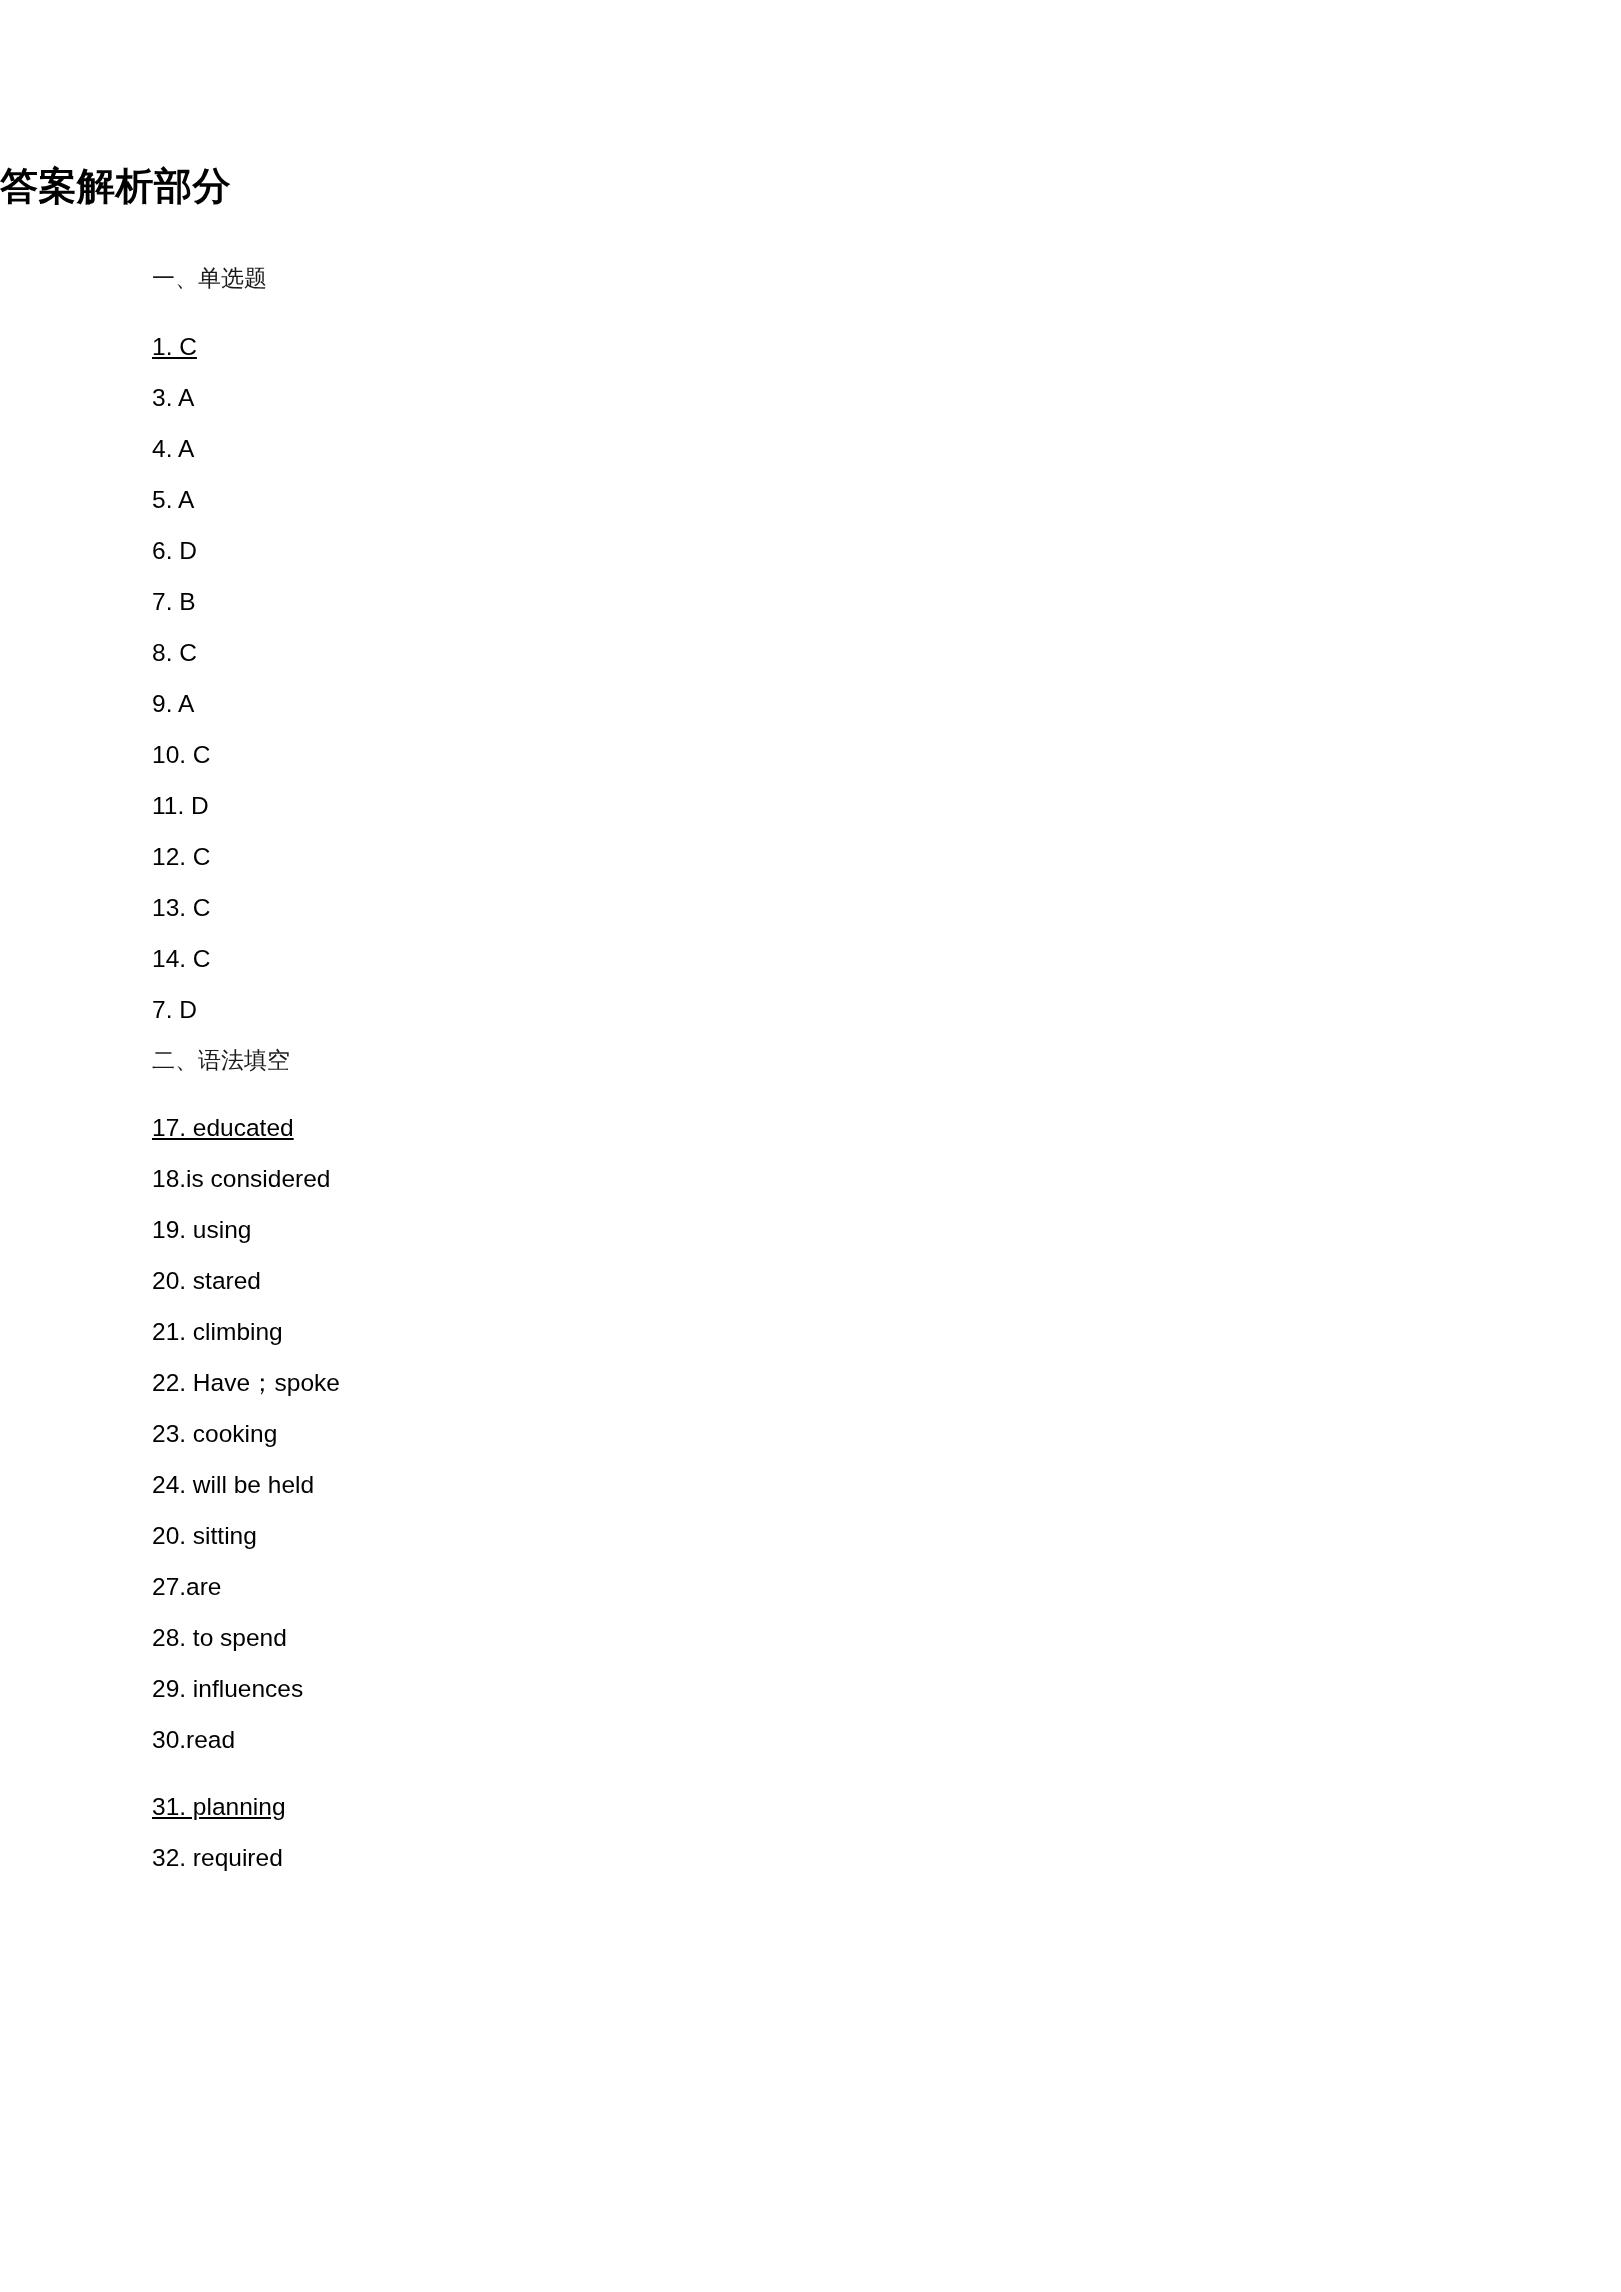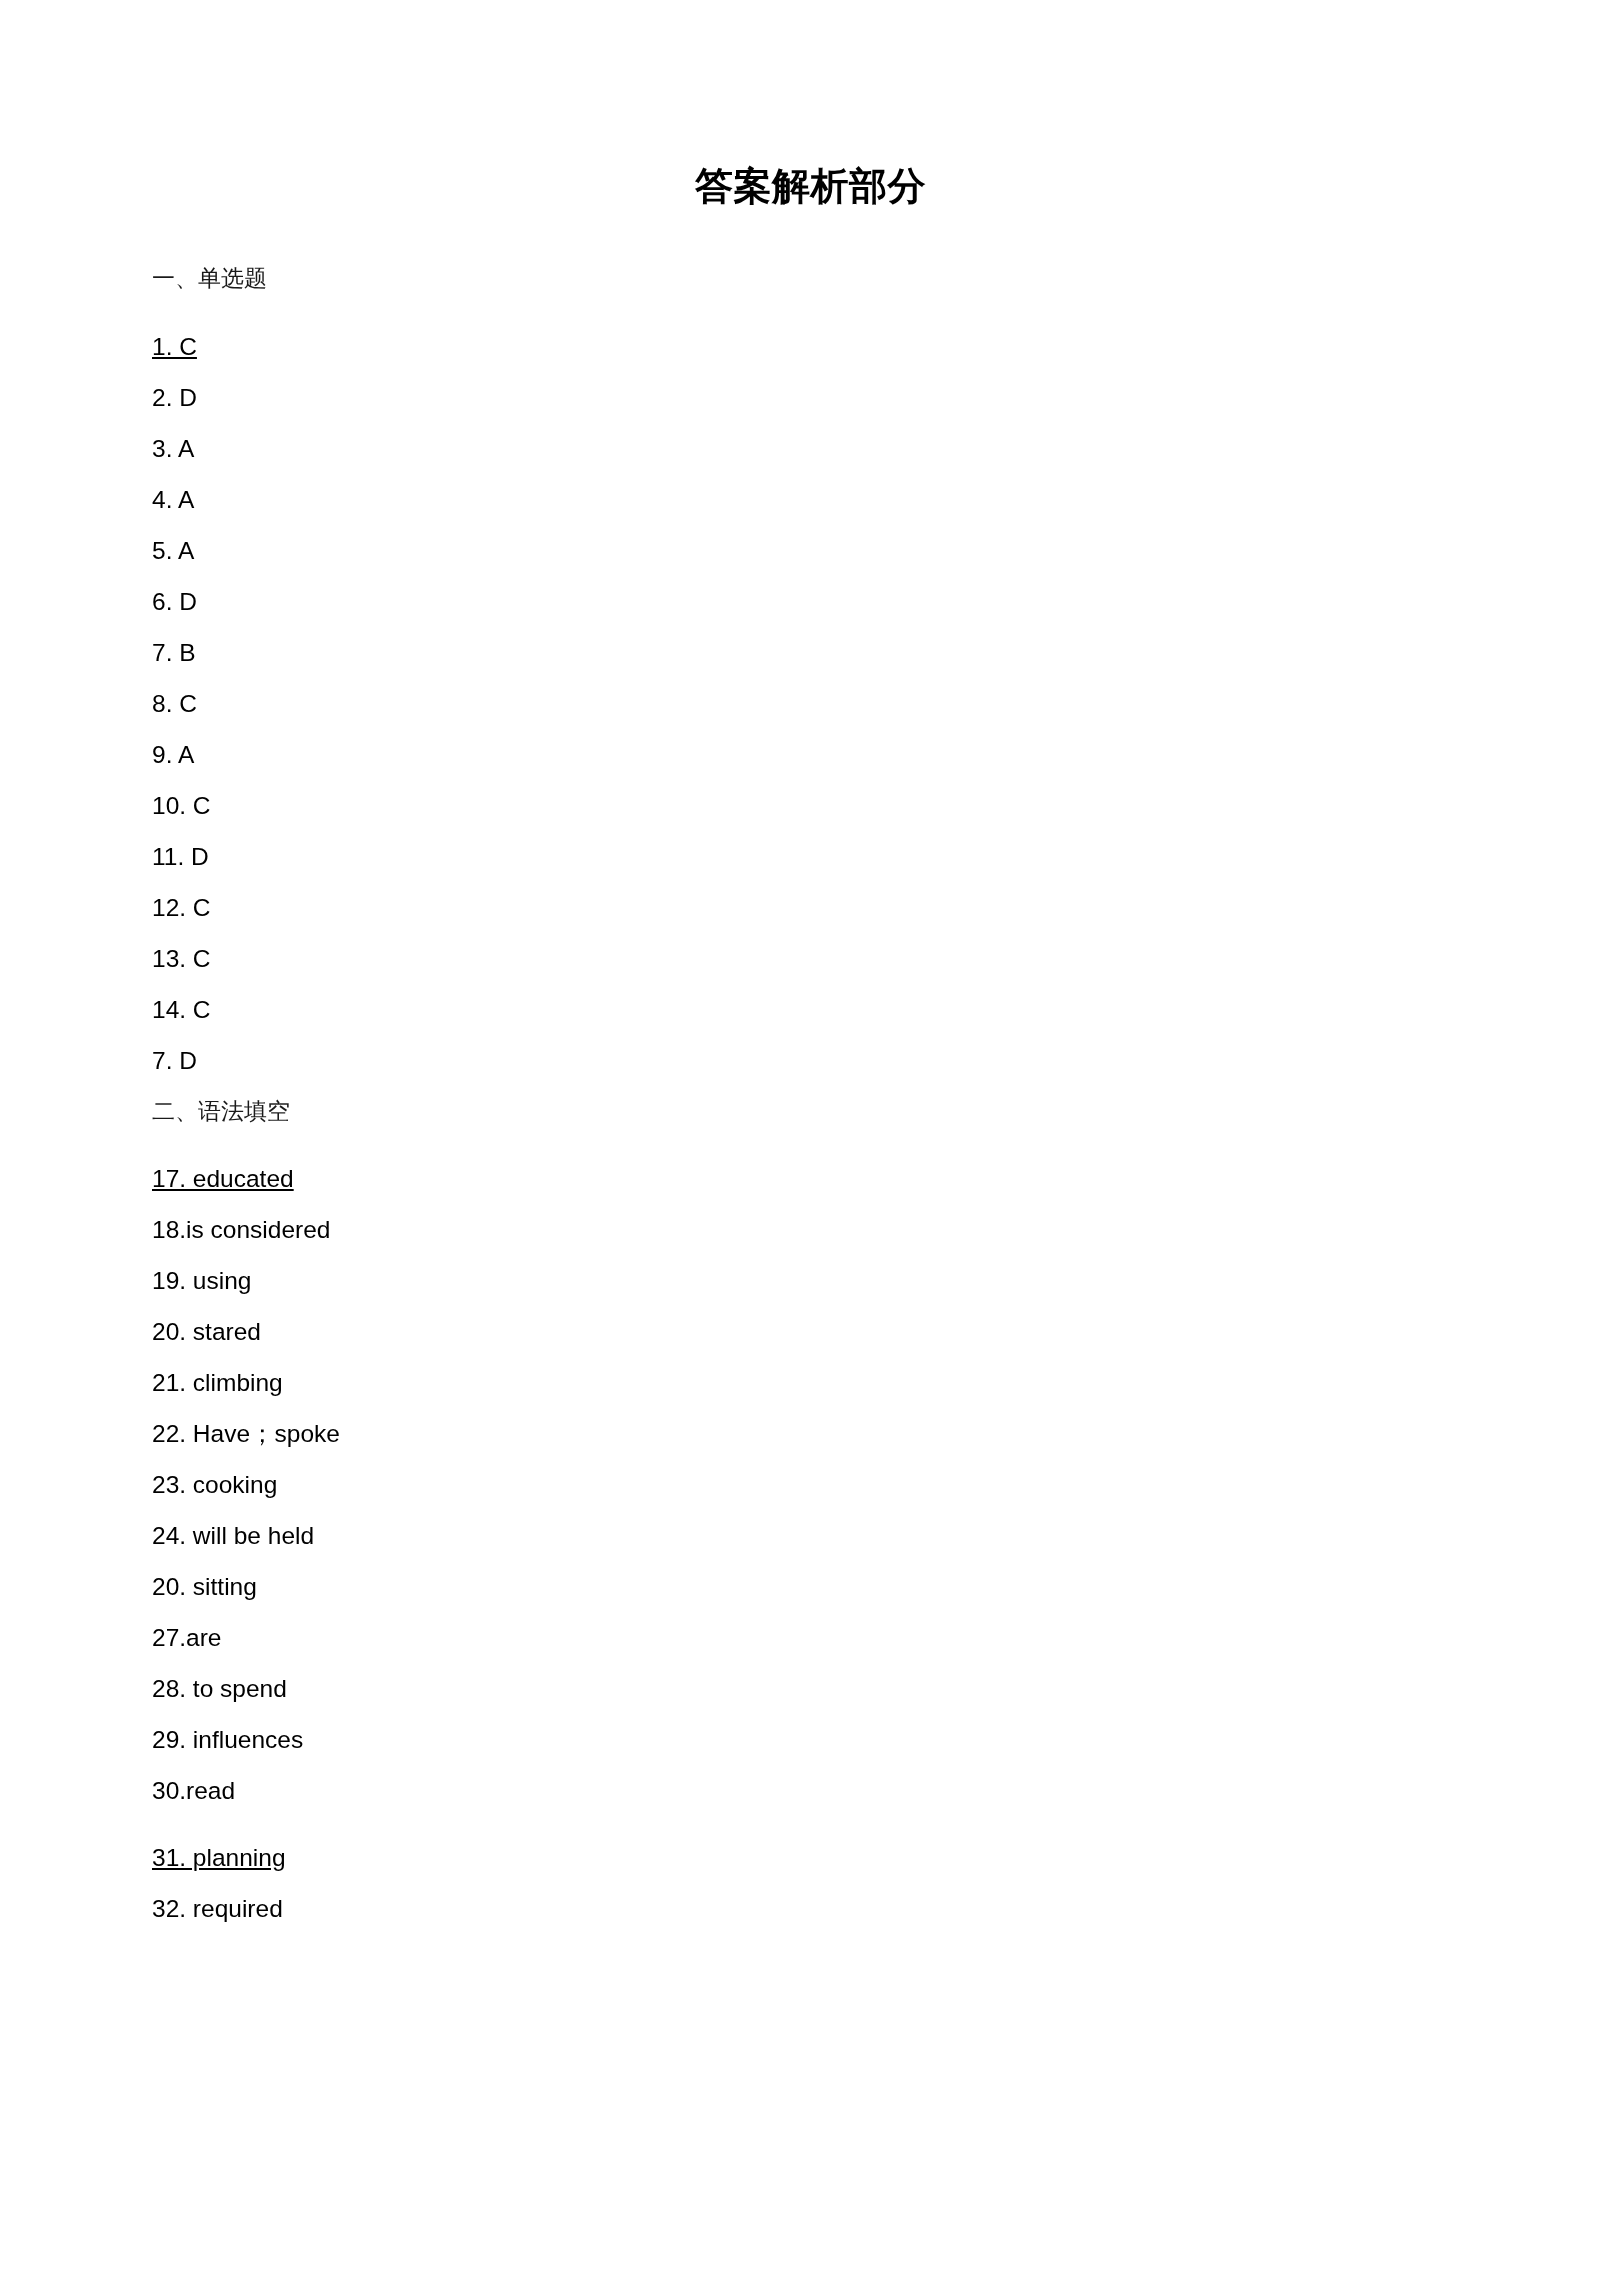--- a/index.html
+++ b/index.html
@@ -20,21 +20,20 @@
     font-family: "Liberation Sans", sans-serif;
     -webkit-font-smoothing: antialiased;
   }
 
   
   .doc-title {
     position: absolute;
     top: 161px;
     left: 0;
     width: 1621px;
-    text-align: center;
     font-family: "Liberation Serif", "DejaVu Serif", serif;
     font-weight: bold;
     font-size: 38px;
     line-height: 51px;
     color: #000000;
     letter-spacing: 0.5px;
   }
 
   
   .content {
@@ -92,21 +91,20 @@
 <div class="page">
 
   <div class="doc-title">答案解析部分</div>
 
   <div class="content">
 
     <div class="section">
       <div class="section-heading">一、单选题</div>
       <ul class="answer-list after-heading">
         <li class="answer-item">1. C</li>
-        <li class="answer-item">2. D</li>
         <li class="answer-item">3. A</li>
         <li class="answer-item">4. A</li>
         <li class="answer-item">5. A</li>
         <li class="answer-item">6. D</li>
         <li class="answer-item">7. B</li>
         <li class="answer-item">8. C</li>
         <li class="answer-item">9. A</li>
         <li class="answer-item">10. C</li>
         <li class="answer-item">11. D</li>
         <li class="answer-item">12. C</li>

